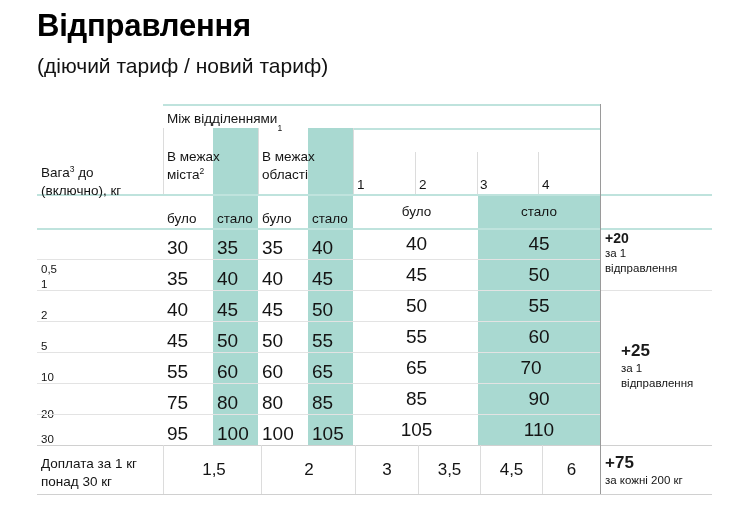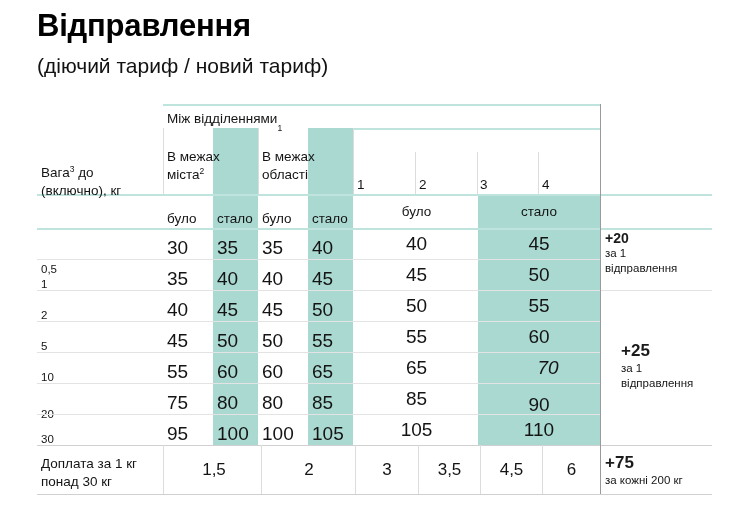--- a/index.html
+++ b/index.html
@@ -145,30 +145,30 @@
     <div class="cell num ctr" style="left:318px;top:217px;width:123px;height:31px;">55</div>
     <div class="cell num ctr" style="left:441px;top:217px;width:122px;height:31px;">60</div>
     <div class="hline" style="left:0px;top:248px;width:563px;"></div>
 
     <div class="cell lbl-sm lft" style="left:4px;top:248px;width:120px;height:31px;">10</div>
     <div class="cell num lft" style="left:130px;top:248px;width:46px;height:31px;">55</div>
     <div class="cell num lft" style="left:180px;top:248px;width:46px;height:31px;">60</div>
     <div class="cell num lft" style="left:225px;top:248px;width:46px;height:31px;">60</div>
     <div class="cell num lft" style="left:275px;top:248px;width:46px;height:31px;">65</div>
     <div class="cell num ctr" style="left:318px;top:248px;width:123px;height:31px;">65</div>
-    <div class="cell num ctr" style="left:441px;top:248px;width:140px;height:31px;font-style:italic;">70</div>
+    <div class="cell num ctr" style="left:424px;top:248px;width:140px;height:31px;">70</div>
     <div class="hline" style="left:0px;top:279px;width:563px;"></div>
 
     <div class="cell lbl-sm lft" style="left:4px;top:285px;width:120px;height:31px;">20</div>
     <div class="cell num lft" style="left:130px;top:279px;width:46px;height:31px;">75</div>
     <div class="cell num lft" style="left:180px;top:279px;width:46px;height:31px;">80</div>
     <div class="cell num lft" style="left:225px;top:279px;width:46px;height:31px;">80</div>
     <div class="cell num lft" style="left:275px;top:279px;width:46px;height:31px;">85</div>
     <div class="cell num ctr" style="left:318px;top:279px;width:123px;height:31px;">85</div>
-    <div class="cell num ctr" style="left:441px;top:279px;width:122px;height:31px;margin-top:6px;">90</div>
+    <div class="cell num ctr" style="left:441px;top:279px;width:122px;height:31px;">90</div>
     <div class="hline" style="left:0px;top:310px;width:563px;"></div>
 
     <div class="cell lbl-sm lft" style="left:4px;top:310px;width:120px;height:31px;">30</div>
     <div class="cell num lft" style="left:130px;top:310px;width:46px;height:31px;">95</div>
     <div class="cell num lft" style="left:180px;top:310px;width:50px;height:31px;">100</div>
     <div class="cell num lft" style="left:225px;top:310px;width:50px;height:31px;">100</div>
     <div class="cell num lft" style="left:275px;top:310px;width:50px;height:31px;">105</div>
     <div class="cell num ctr" style="left:318px;top:310px;width:123px;height:31px;">105</div>
     <div class="cell num ctr" style="left:441px;top:310px;width:122px;height:31px;">110</div>
 

